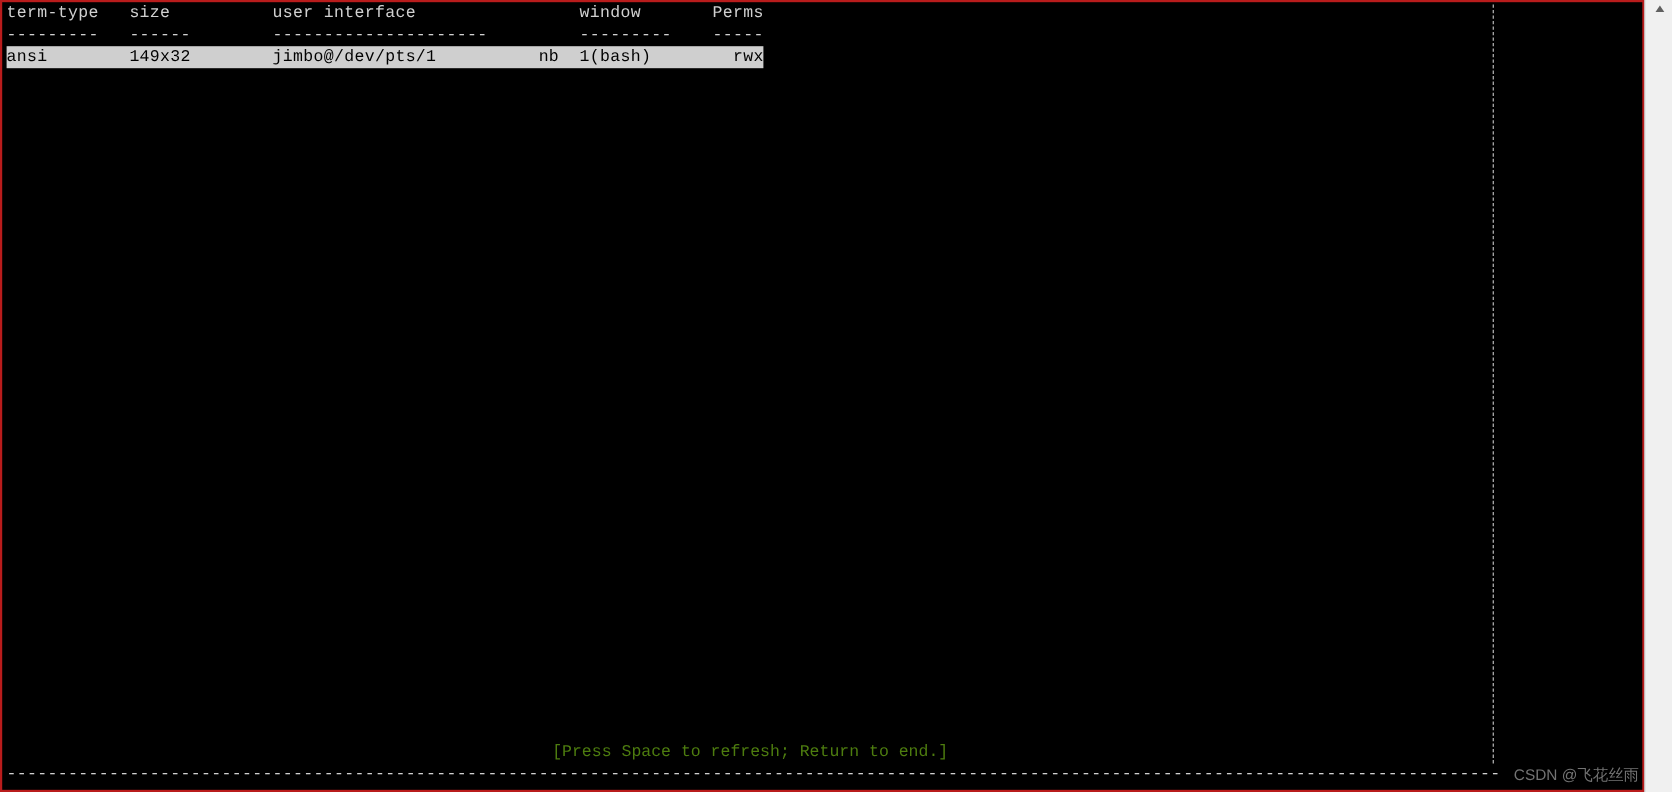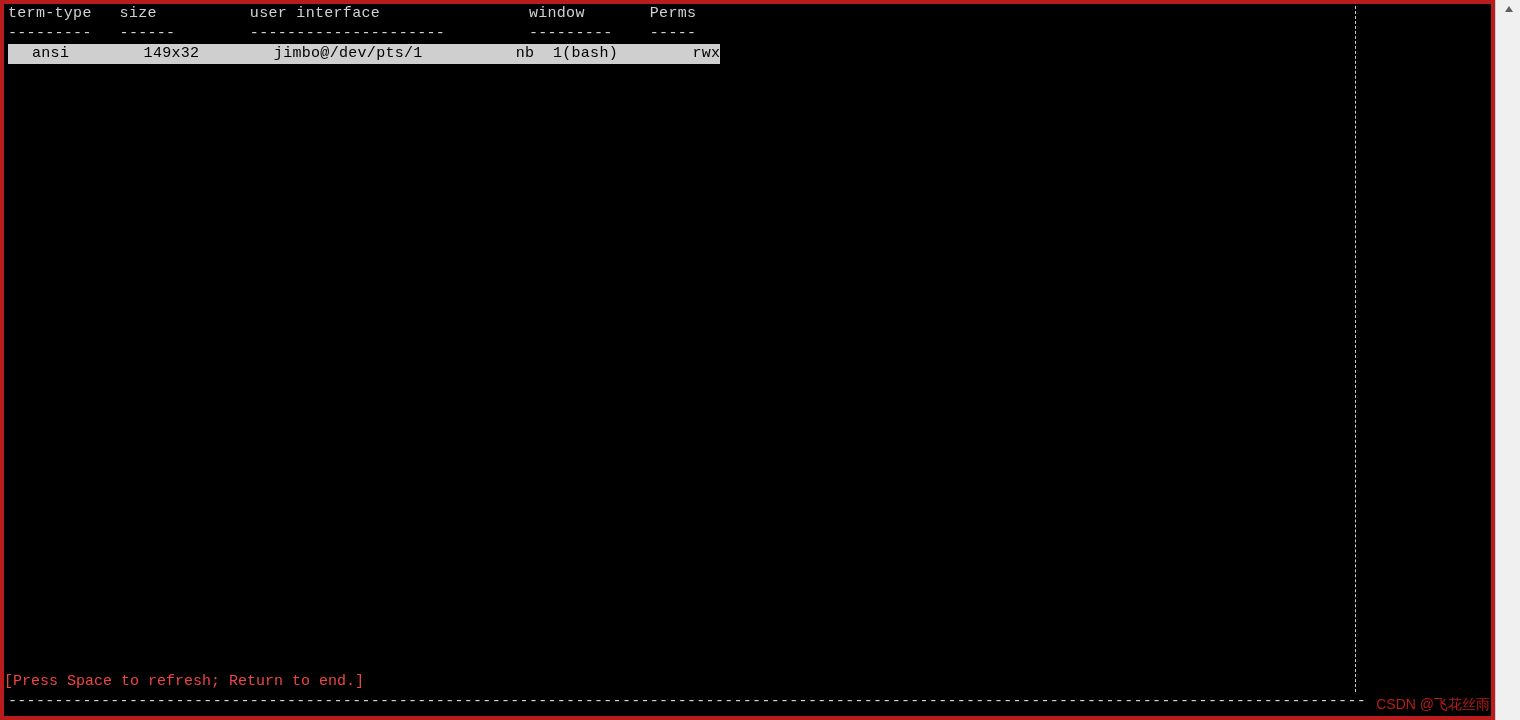--- a/index.html
+++ b/index.html
@@ -17,21 +17,21 @@
       overflow: hidden;
     }
     .terminal-container {
       position: absolute;
       top: 0;
       left: 0;
       width: 1495px;
       height: 720px;
       background: #000;
       color: #ccc;
-      border: 4px solid #b91c1c;
+      border: 2px solid #b91c1c;
       overflow: hidden;
     }
     .terminal-content {
       position: relative;
       width: 100%;
       height: 100%;
       padding-left: 4px;
     }
     .line {
       white-space: pre;
@@ -46,37 +46,36 @@
       color: #d0d0d0;
     }
     .row-normal {
       color: #d0d0d0;
     }
     .row-selected {
       background: #cfcfcf;
       color: #000;
       display: inline-block;
       white-space: pre;
-      padding-left: 24px;
     }
     .vertical-divider {
       position: absolute;
       top: 2px;
       right: 135px;
       bottom: 24px;
       width: 0;
       border-right: 1px dashed #ccc;
     }
     .bottom-hint {
       position: absolute;
       bottom: 26px;
       left: 0;
       width: 1360px;
-      text-align: left;
-      color: #ef4444;
+      text-align: center;
+      color: #4d7c0f;
       white-space: pre;
     }
     .bottom-dash {
       position: absolute;
       bottom: 6px;
       left: 4px;
       color: #d0d0d0;
       white-space: pre;
       letter-spacing: 0.3px;
       overflow: hidden;
@@ -108,21 +107,21 @@
       top: 22px;
       bottom: 0;
       left: 0;
       right: 0;
       background: #f0f0f0;
     }
     .watermark {
       position: absolute;
       bottom: 6px;
       right: 30px;
-      color: #b91c1c;
+      color: #737373;
       font-family: Arial, sans-serif;
       font-size: 14px;
       font-weight: 300;
     }
   </style>
 </head>
 <body>
 
 <div class="terminal-container">
   <div class="terminal-content">

